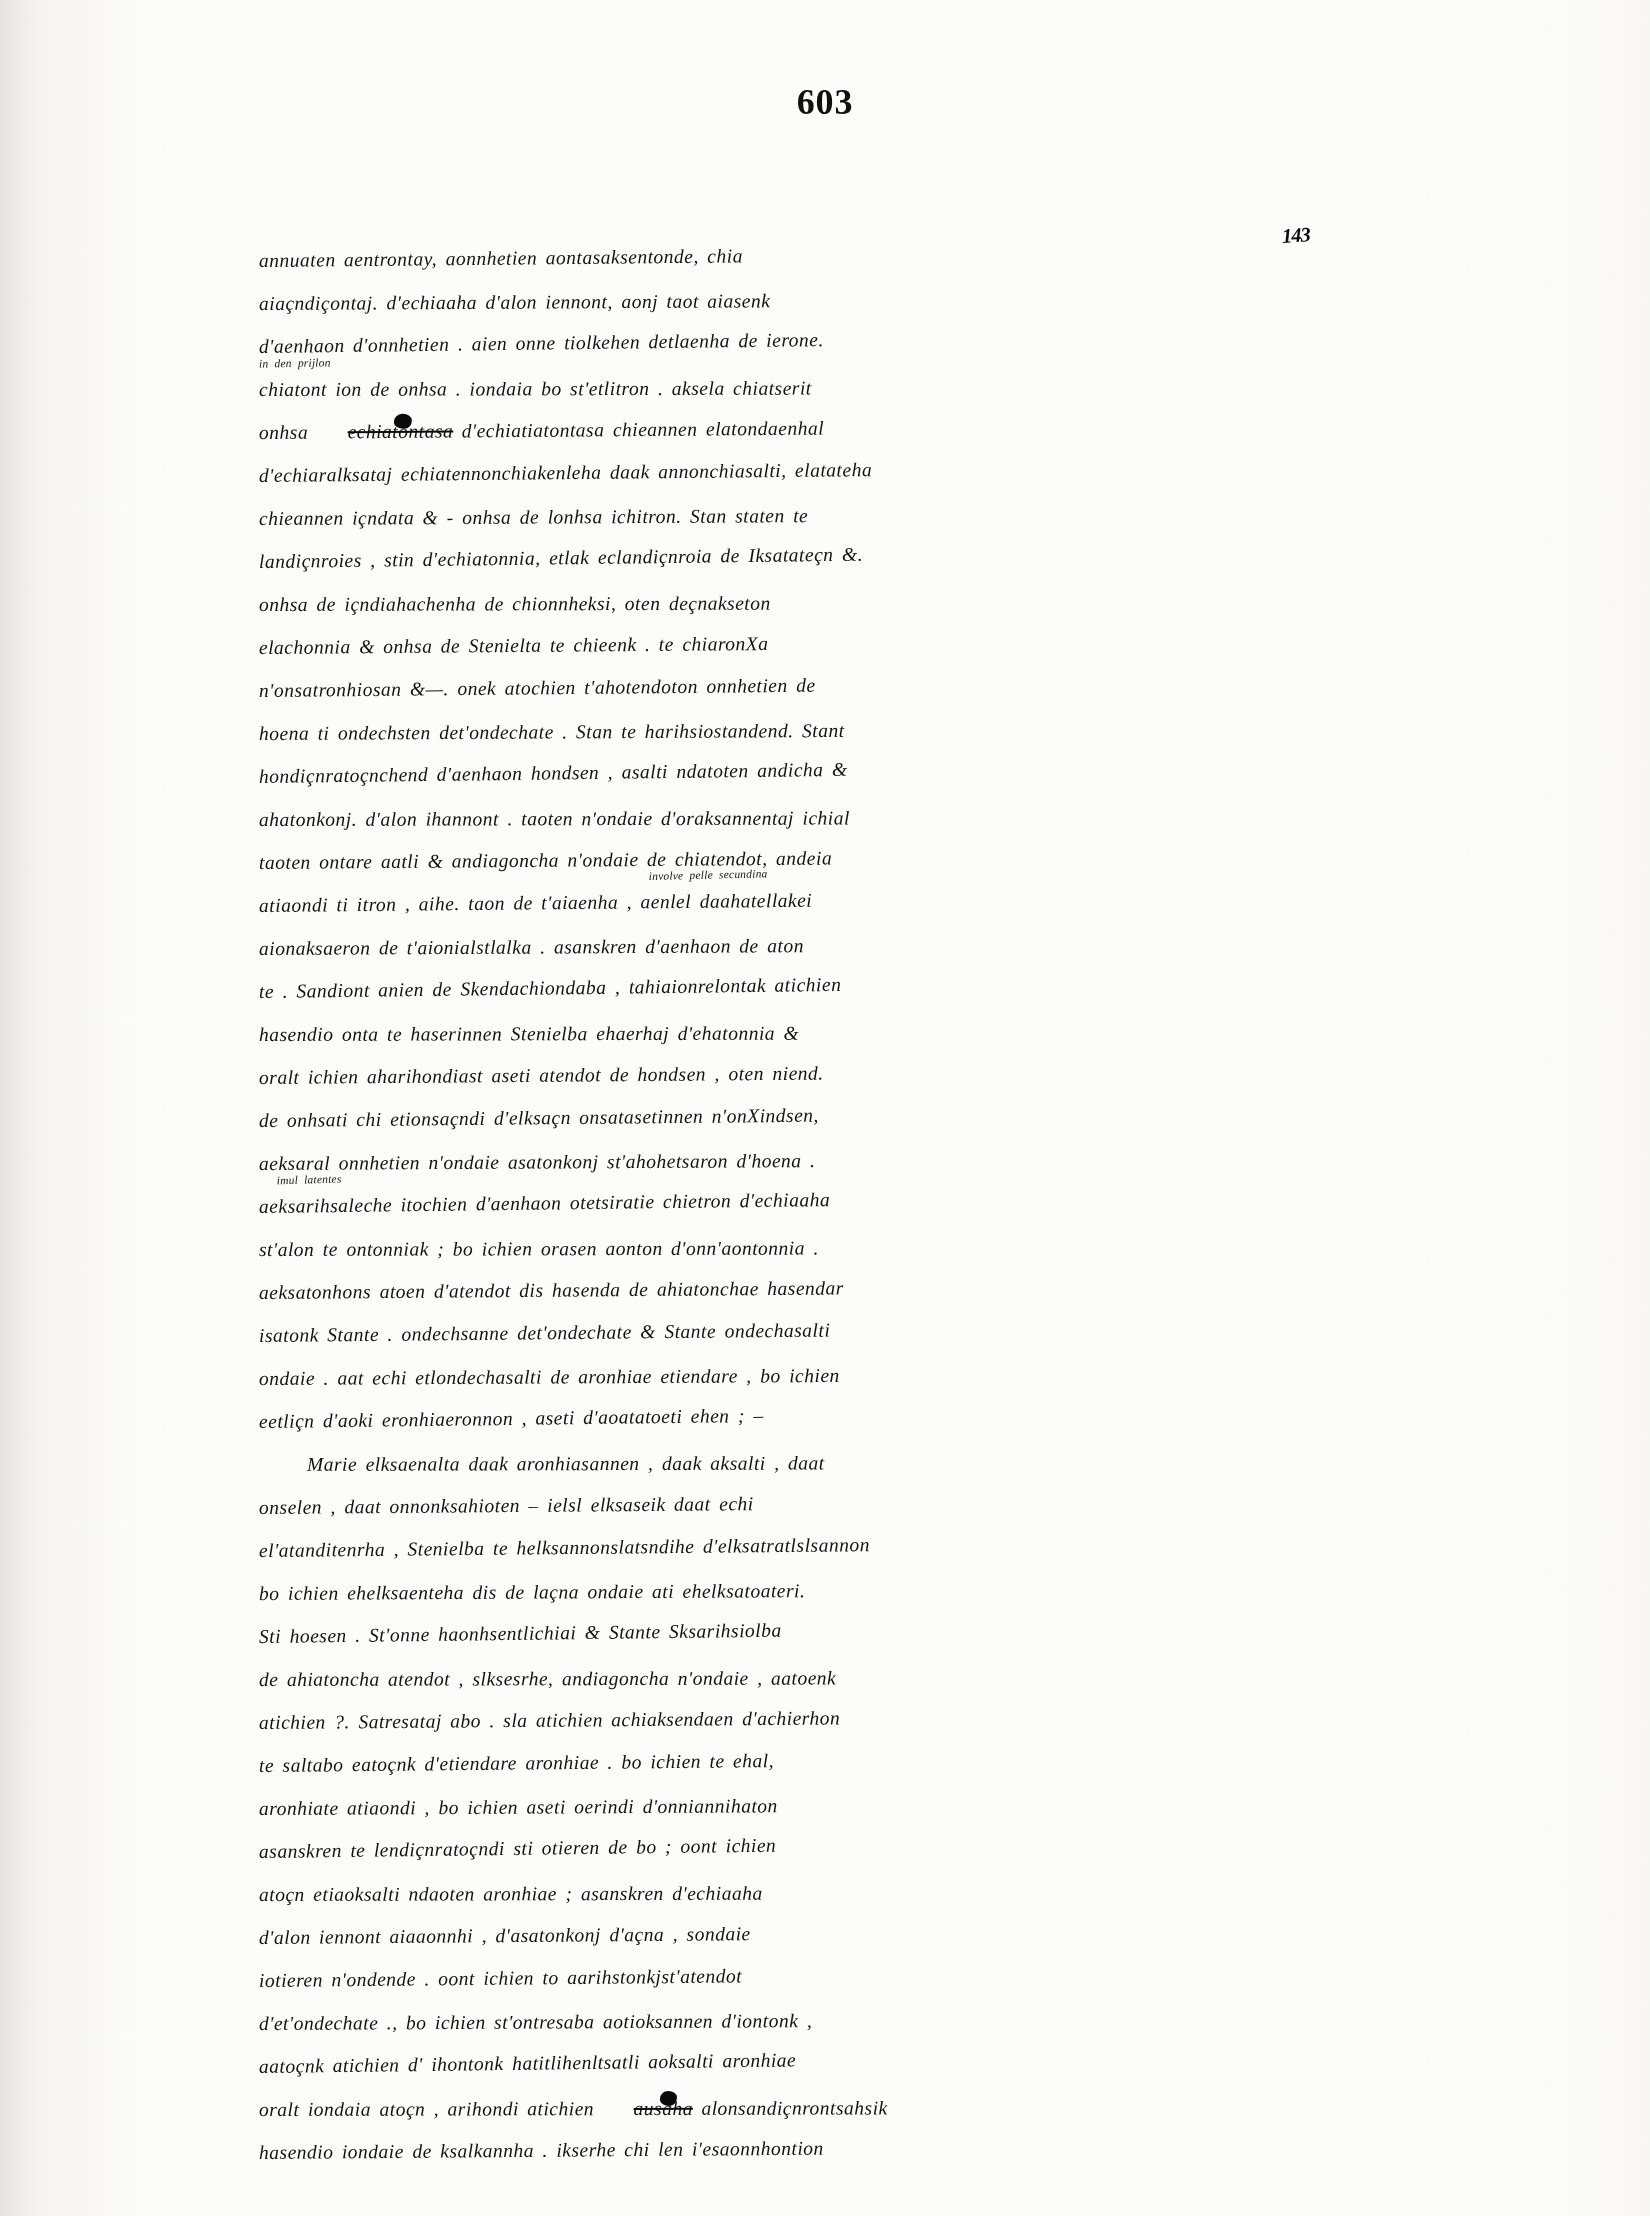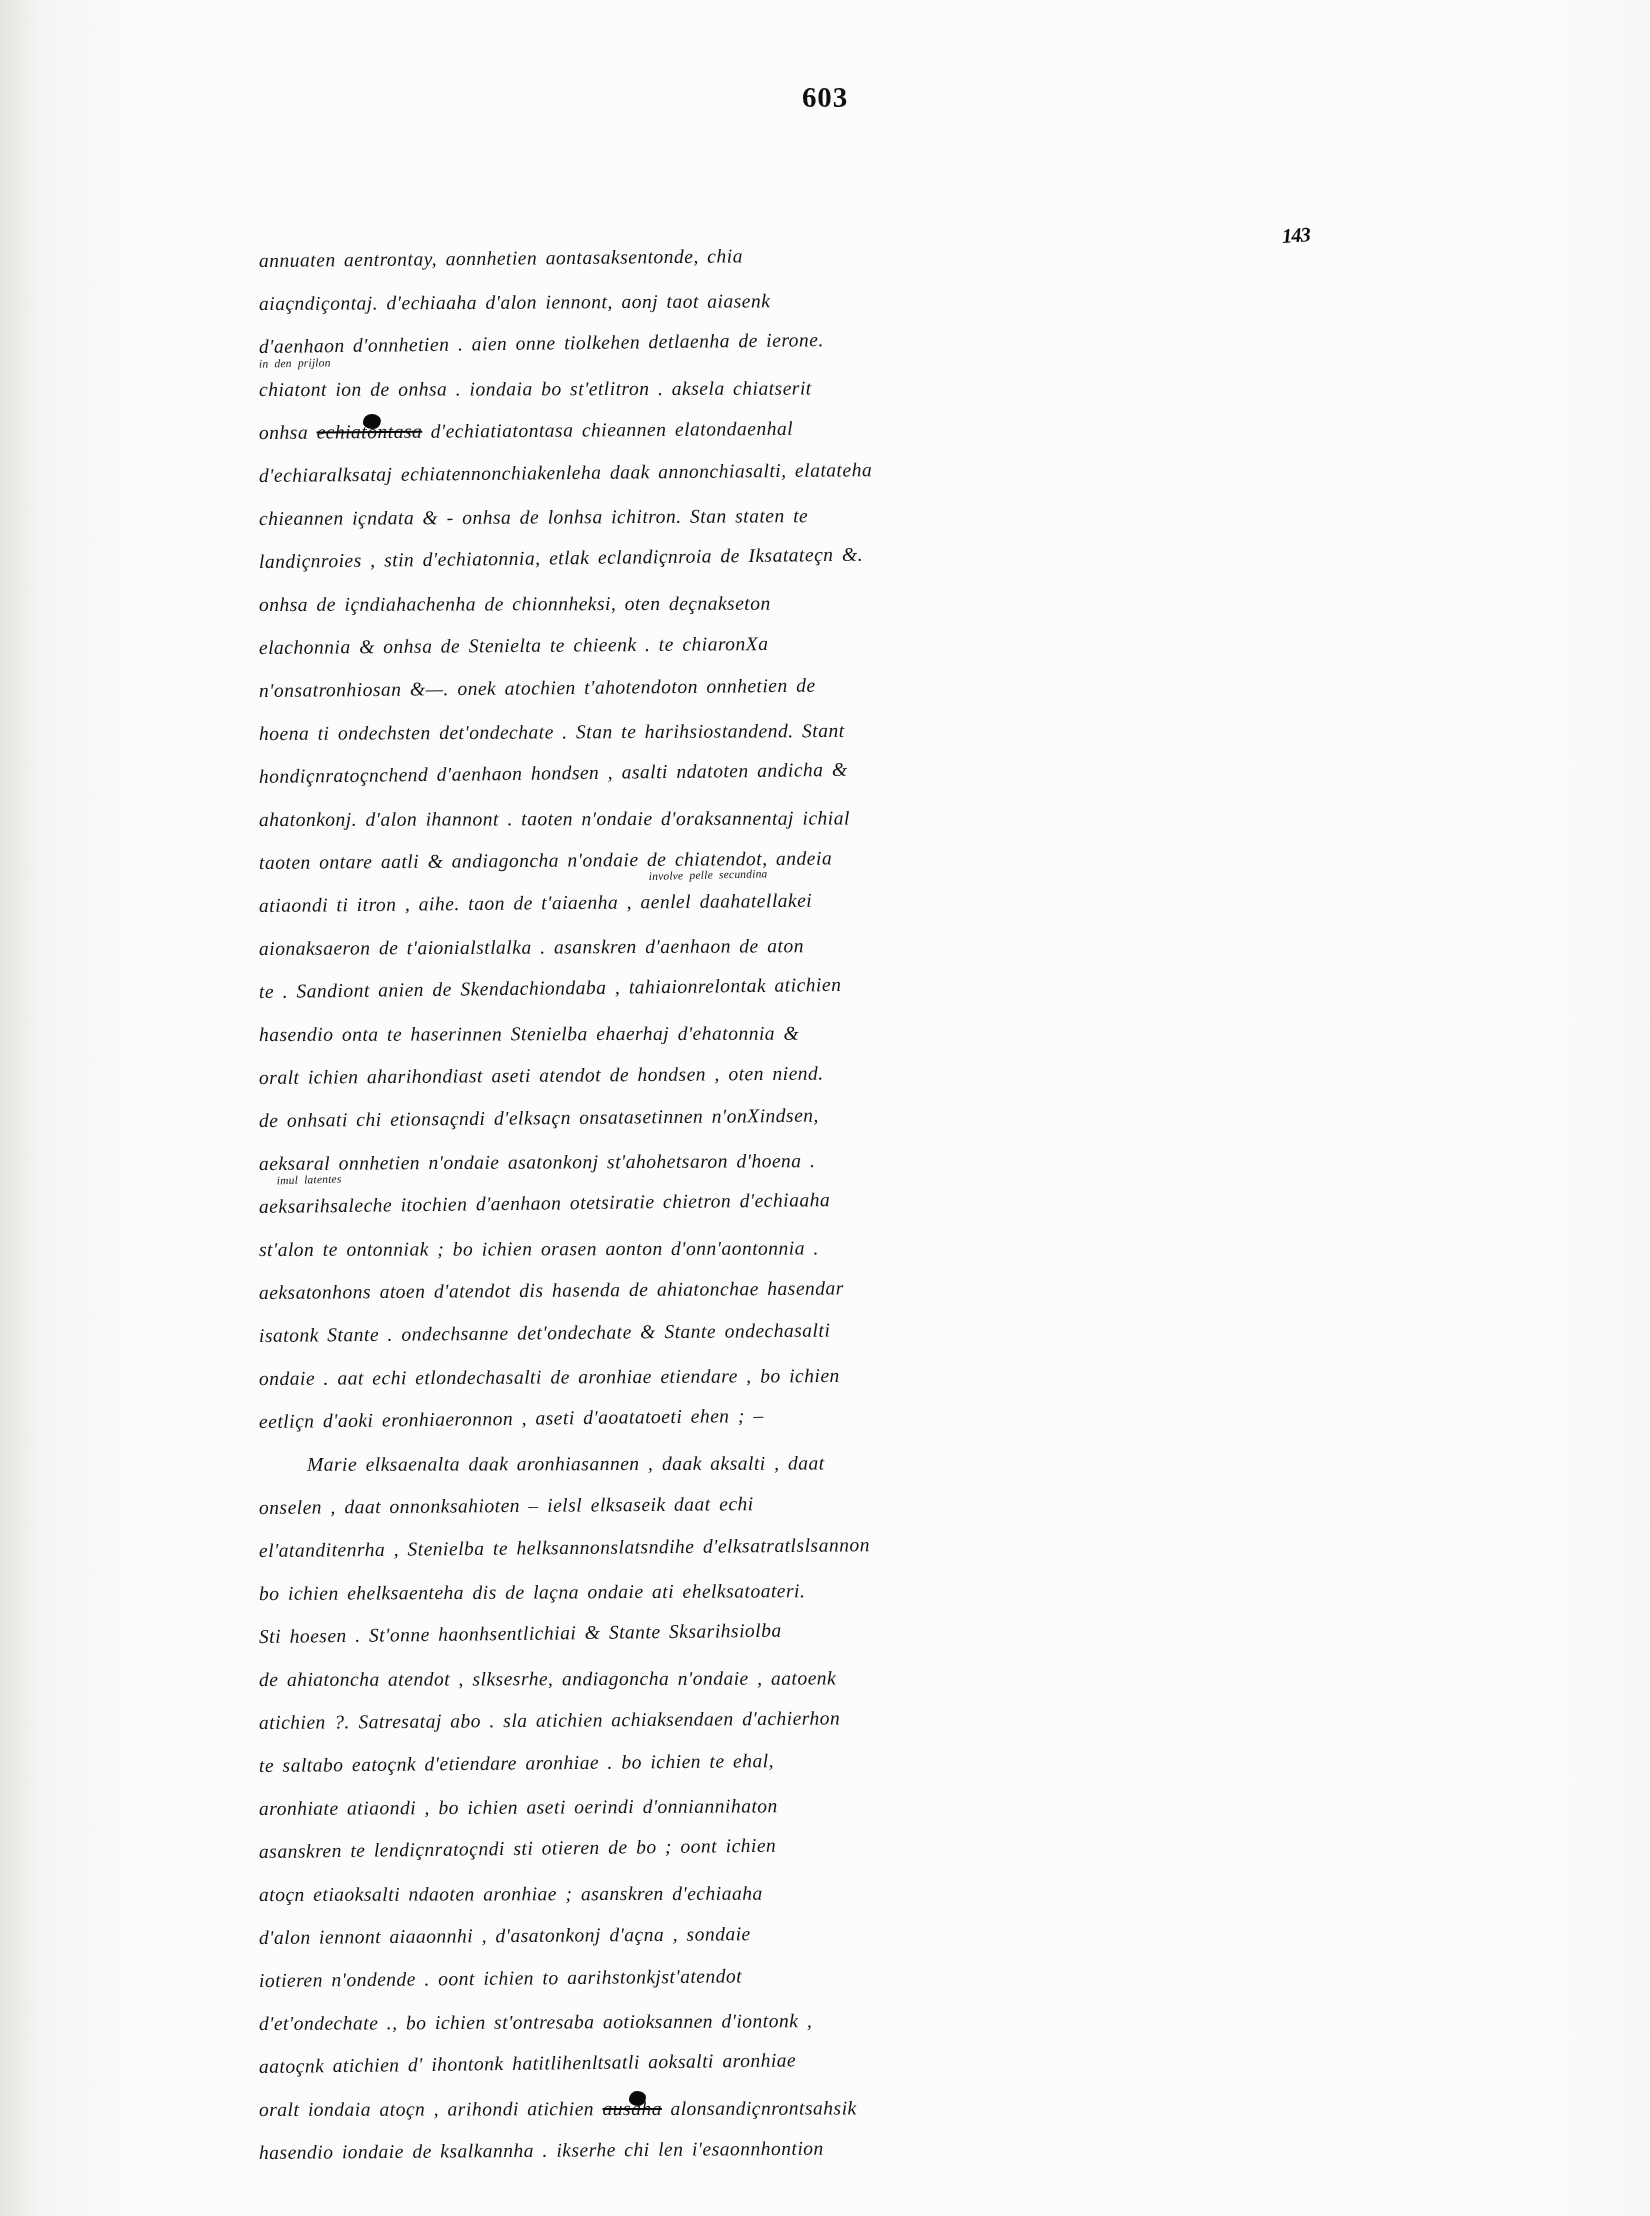--- a/index.html
+++ b/index.html
@@ -62,21 +62,21 @@
 
   
   .print-folio-top {
     position: absolute;
     top: 81px;
     left: 0;
     width: 100%;
     text-align: center;
     font-family: "Liberation Serif", serif;
     font-weight: bold;
-    font-size: 29px;
+    font-size: 36px;
     letter-spacing: 0.9px;
     color: #101010;
   }
 
   
   .ms-folio-margin {
     position: absolute;
     top: 224px;
     left: 1282px;
     font-family: "Liberation Serif", serif;
@@ -118,20 +118,21 @@
   .ms-line.t5  { transform: rotate(-0.45deg); }
 
   .ms-line.indent { padding-left: 48px; }
 
   
   .ms-strike {
     position: relative;
     text-decoration: line-through;
     text-decoration-thickness: 2.2px;
     text-decoration-color: #0c0c0c;
+    margin-left: 31px;
   }
   .ms-strike::after {
     
     content: "";
     position: absolute;
     left: 44%;
     top: -7px;
     width: 17.7px;
     height: 15px;
     border-radius: 48% 52% 44% 56% / 56% 44% 58% 42%;

